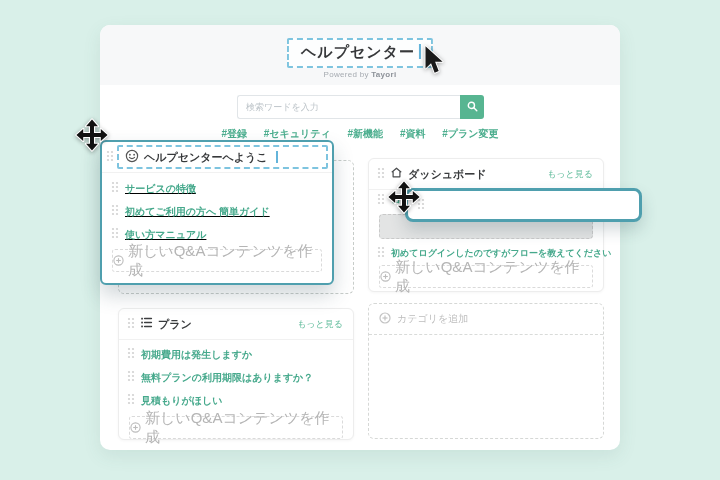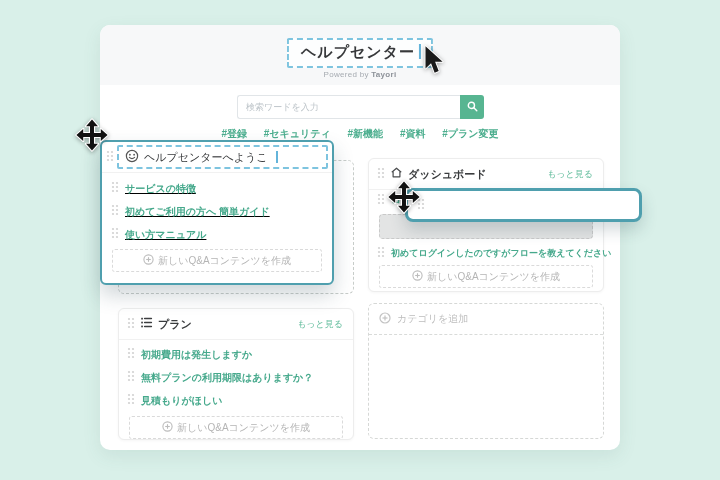--- a/index.html
+++ b/index.html
@@ -68,21 +68,21 @@
     padding:6px 10px 6px 8px;border-bottom:1px solid #f1f1f1;
   }
   .card-title{font-size:11px;font-weight:bold;color:#3a3c3e;}
   .more-link{margin-left:auto;font-size:9px;color:#63bd9d;cursor:pointer;}
   .items{display:flex;flex-direction:column;gap:8px;padding:7px 10px 0 8px;}
   .item{display:flex;align-items:center;gap:6px;line-height:13px;
     font-size:10px;font-weight:bold;color:#46a98c;cursor:pointer;}
   .add-btn{
     border:1px dashed #dadada;border-radius:3px;height:21px;
     display:flex;align-items:center;justify-content:center;gap:4px;
-    color:#b5b5b5;font-size:10px;cursor:pointer;background:#fff;
+    color:#b5b5b5;font-size:15px;cursor:pointer;background:#fff;
   }
   
   .dash-hidden-item{position:absolute;left:8px;top:34px;display:flex;gap:6px;align-items:center;
     font-size:10px;font-weight:bold;color:#46a98c;}
   .drop-bar{
     position:absolute;left:10px;top:55px;width:212px;height:23px;
     background:#e3e4e4;border:1px dashed #c9c9c9;border-radius:4px;
   }
   .dash-item{position:absolute;left:8px;top:87px;display:flex;gap:6px;align-items:center;
     font-size:9px;font-weight:bold;color:#46a98c;white-space:nowrap;}
@@ -91,21 +91,21 @@
   .card-welcome{
     position:absolute;left:0px;top:115px;width:230px;height:141px;z-index:20;
     background:#fff;border:2px solid #4f9fae;border-radius:6px;
     box-shadow:0 10px 20px rgba(40,70,80,.22);
   }
   .welcome-head{display:flex;align-items:center;gap:3px;padding:3px 4px 3px 4px;
     border-bottom:1px solid #f1f1f1;}
   .edit-box{
     flex:1;border:2px dashed #7ec4df;border-radius:2px;background:#fff;
     display:flex;align-items:center;gap:5px;padding:2px 6px;
-    font-size:11px;font-weight:normal;color:#37393b;white-space:nowrap;overflow:visible;
+    font-size:11px;font-weight:bold;color:#37393b;white-space:nowrap;overflow:visible;
   }
   .welcome-items{display:flex;flex-direction:column;gap:8px;padding:8px 10px 0 9px;text-decoration:underline;}
   .welcome-add{margin:7px 10px 0 10px;}
   
   .drag-item{
     position:absolute;left:305px;top:163px;width:237px;height:34px;z-index:22;
     background:#fff;border:3px solid #4f9fae;border-radius:8px;
     box-shadow:0 8px 16px rgba(40,70,80,.20);
     display:flex;align-items:center;gap:5px;padding:0 7px 0 9px;box-sizing:border-box;
   }

